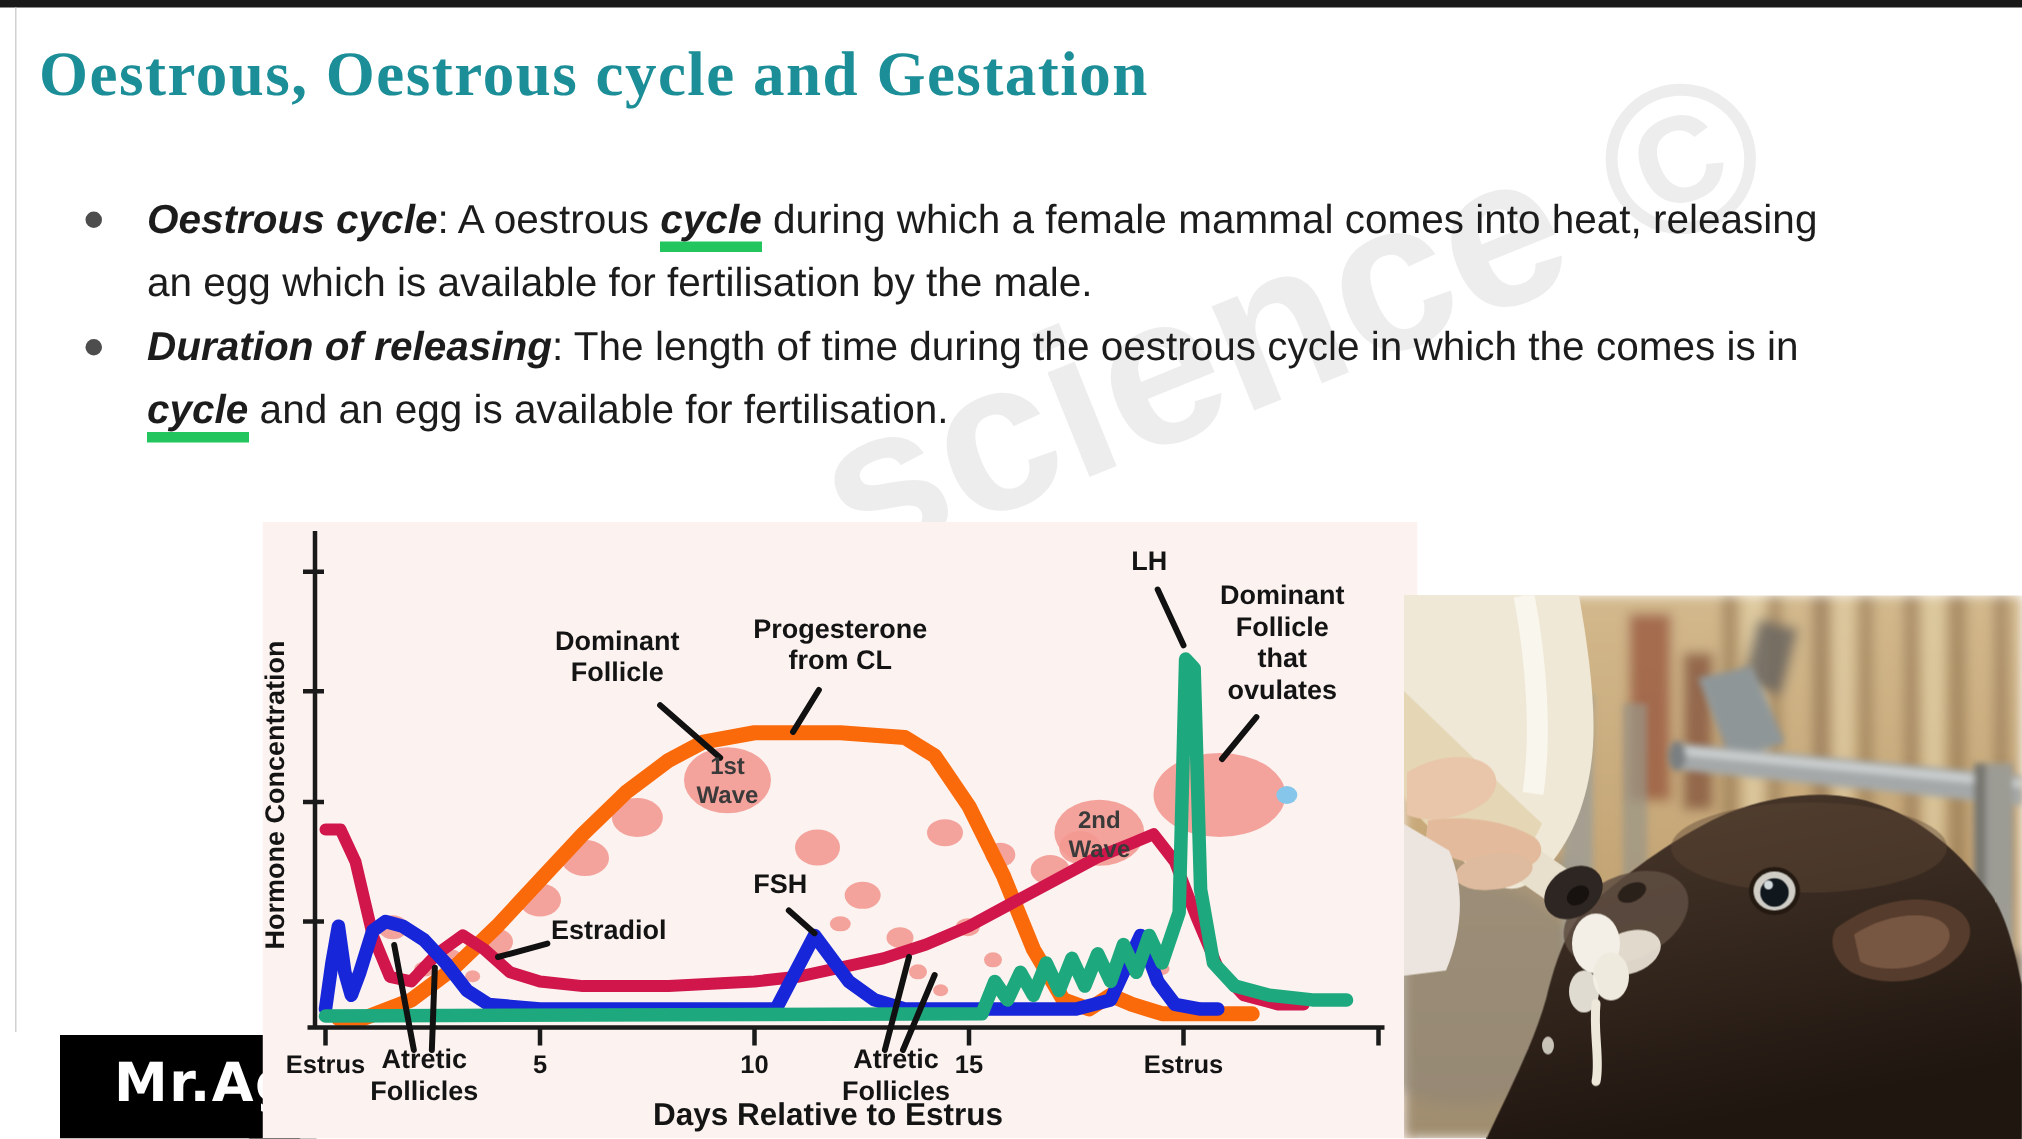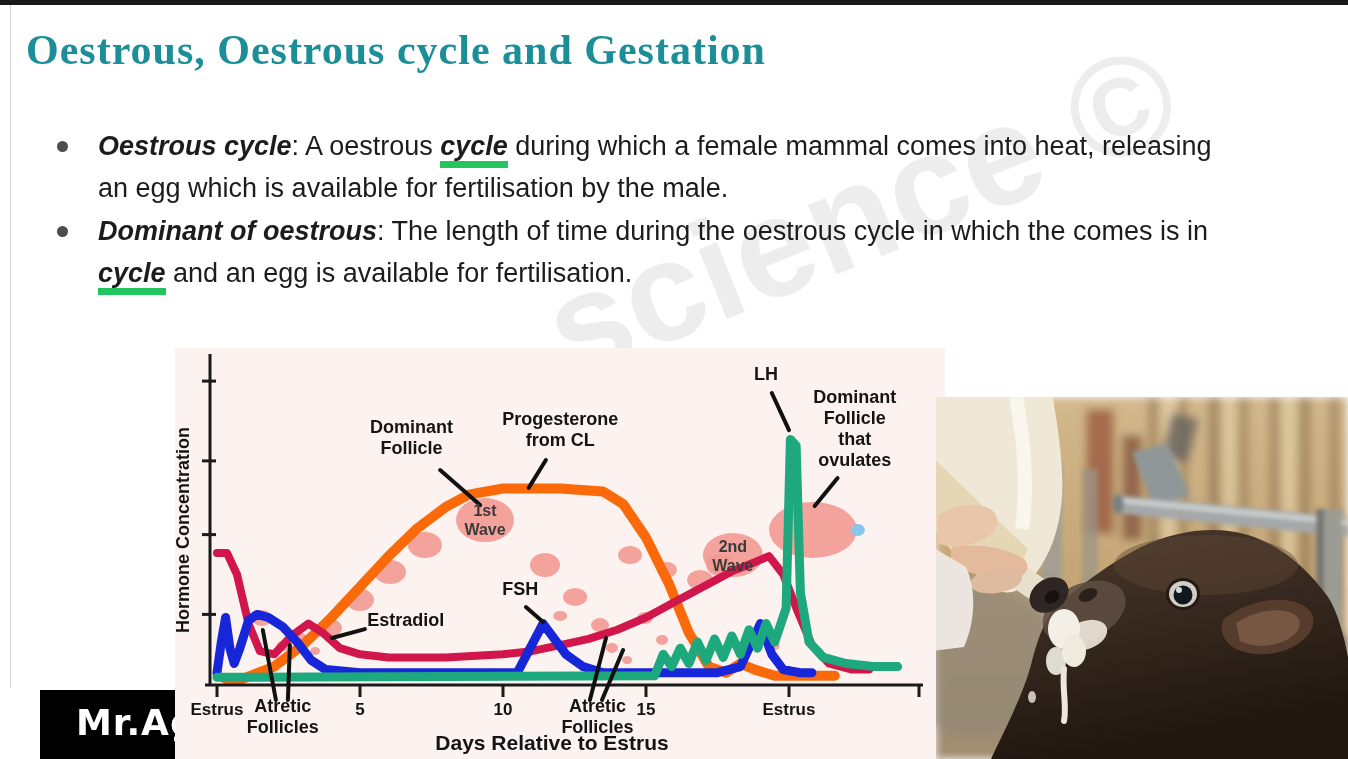--- a/index.html
+++ b/index.html
@@ -50,21 +50,21 @@
 
   <div class="topbar"></div>
   <div class="leftline"></div>
 
   <h1 class="title" style="color: rgb(27, 142, 151);">Oestrous, Oestrous cycle and Gestation</h1>
 
   <div class="watermark">science ©</div>
 
   <ul class="bullets" id="bullets">
       <li><span class="dot"></span><span class="b">Oestrous cycle</span><span>: A oestrous </span><span class="b u">cycle</span><span> during which a female mammal comes into heat, releasing an egg which is available for fertilisation by the male.</span></li>
-      <li><span class="dot"></span><span class="b">Dominant of oestrous</span><span>: The length of time during the oestrous cycle in which the comes is in </span><span class="b u">cycle</span><span> and an egg is available for fertilisation.</span></li>
+      <li><span class="dot"></span><span class="b">Duration of releasing</span><span>: The length of time during the oestrous cycle in which the comes is in </span><span class="b u">cycle</span><span> and an egg is available for fertilisation.</span></li>
     </ul>
 
   <div class="chart">
     <svg id="chartSvg" viewBox="0 0 770 411" width="770" height="411" xmlns="http://www.w3.org/2000/svg">
       <rect id="chartBg" x="0" y="0" width="770" height="411" fill="#fcf3f0"></rect>
       <g id="gBlobs">
           <ellipse cx="86.9" cy="270.1" rx="10" ry="8" fill="#f39a92" opacity="0.9"></ellipse>
           <ellipse cx="124.9" cy="291.9" rx="9" ry="7" fill="#f39a92" opacity="0.9"></ellipse>
           <ellipse cx="108.1" cy="298.0" rx="7" ry="5" fill="#f39a92" opacity="0.9"></ellipse>
           <ellipse cx="140.1" cy="302.9" rx="5" ry="4" fill="#f39a92" opacity="0.9"></ellipse>

